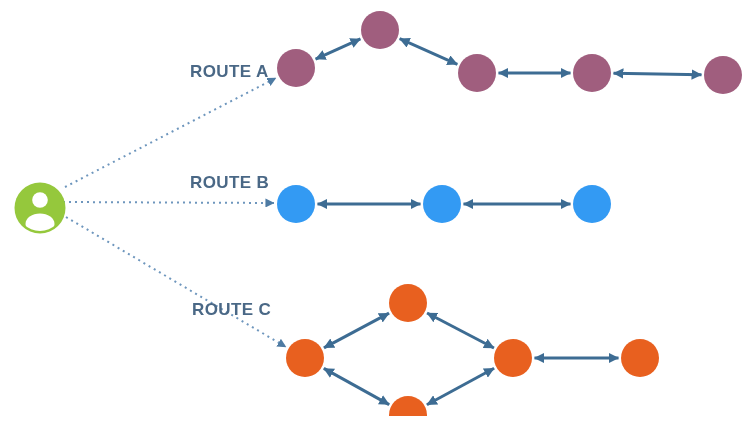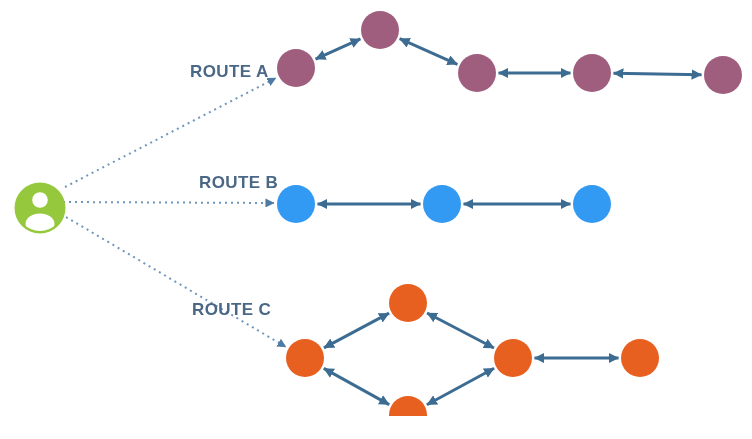--- a/index.html
+++ b/index.html
@@ -64,15 +64,15 @@
       <circle cx="408" cy="415" r="19" fill="#E8601F"></circle>
       <circle cx="513" cy="358" r="19" fill="#E8601F"></circle>
       <circle cx="640" cy="358" r="19" fill="#E8601F"></circle>
       <g>
         <circle cx="40" cy="208" r="25.5" fill="#95C83C"></circle>
         <circle cx="40" cy="200" r="7.8" fill="#ffffff" clip-path="url(#uclip)"></circle>
         <ellipse cx="40" cy="224" rx="14.5" ry="10.5" fill="#ffffff" clip-path="url(#uclip)"></ellipse>
       </g>
     </svg>
   <div class="route-label" style="left: 190px; top: 62px; color: rgb(74, 104, 134);">ROUTE A</div>
-  <div class="route-label" style="left: 199px; top: 173px; color: rgb(74, 104, 134);">ROUTE B</div>
+  <div class="route-label" style="left: 190px; top: 173px; color: rgb(74, 104, 134);">ROUTE B</div>
   <div class="route-label" style="left: 192px; top: 300px; color: rgb(74, 104, 134);">ROUTE C</div>
 </div>
 
 </body></html>

